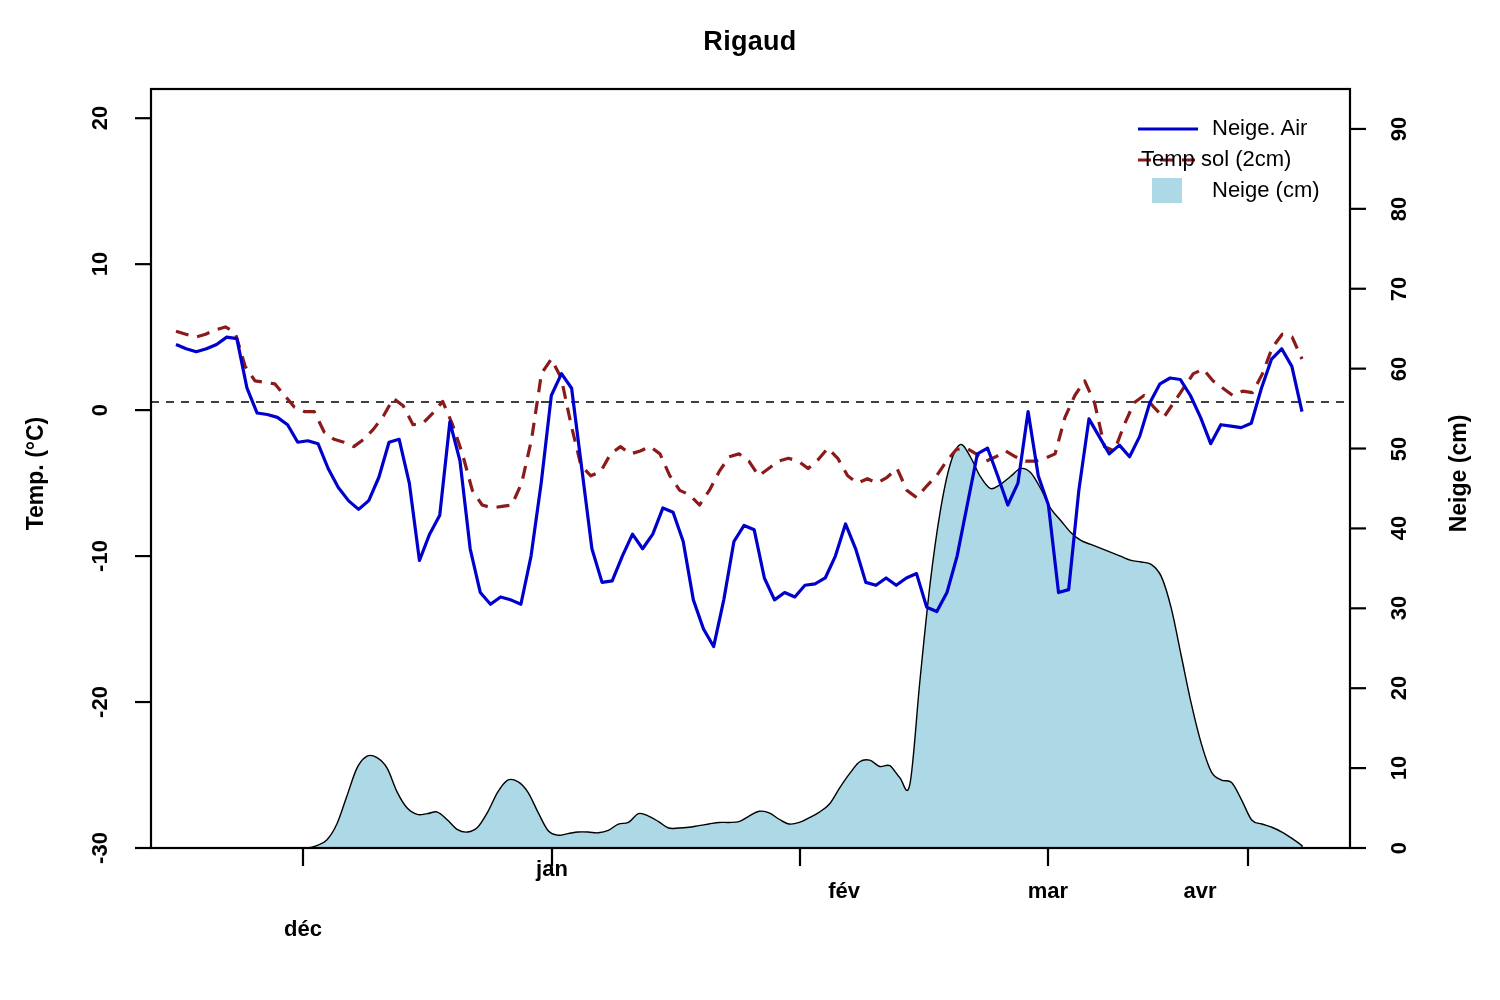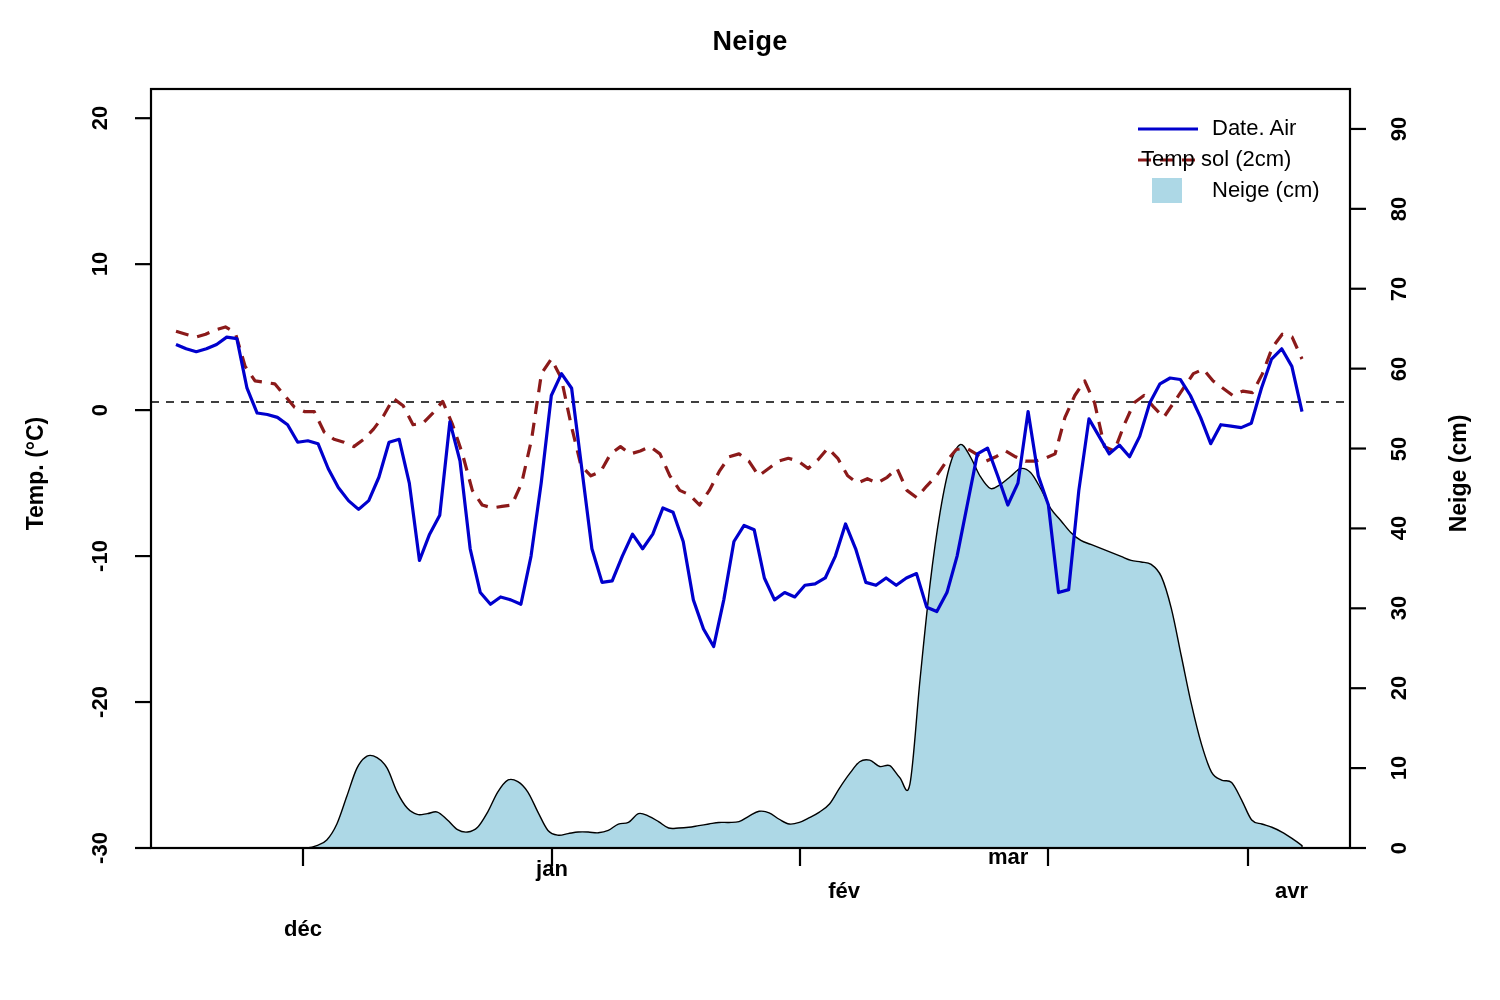--- a/index.html
+++ b/index.html
@@ -72,21 +72,21 @@
     font-size: 22px;
     color: #000;
     white-space: nowrap;
   }
 </style>
 </head>
 <body>
 
 <div id="root">
 
-  <div id="chart-title">Neige</div>
+  <div id="chart-title">Rigaud</div>
 
   <svg id="plot-svg" width="1500" height="1000">
     <g id="snow-area-group">
       <path id="snow-fill-path" fill="#ADD8E6" stroke="none" d="M 176.00 848.00 C 177.68 848.00, 182.70 848.00, 186.05 848.00 C 189.40 848.00, 192.76 848.00, 196.11 848.00 C 199.46 848.00, 202.81 848.00, 206.16 848.00 C 209.51 848.00, 212.86 848.00, 216.21 848.00 C 219.57 848.00, 222.92 848.00, 226.27 848.00 C 229.62 848.00, 232.97 848.00, 236.32 848.00 C 239.67 848.00, 243.02 848.00, 246.38 848.00 C 249.73 848.00, 253.08 848.00, 256.43 848.00 C 259.78 848.00, 263.13 848.00, 266.48 848.00 C 269.83 848.00, 273.18 848.00, 276.54 848.00 C 279.89 848.00, 283.24 848.00, 286.59 848.00 C 289.94 848.00, 293.29 848.00, 296.64 848.00 C 299.99 848.00, 303.35 848.40, 306.70 848.00 C 310.05 847.60, 313.40 846.93, 316.75 845.60 C 320.10 844.27, 323.45 843.61, 326.80 840.01 C 330.15 836.42, 333.51 831.36, 336.86 824.03 C 340.21 816.71, 343.56 805.39, 346.91 796.07 C 350.26 786.75, 353.61 774.76, 356.96 768.11 C 360.32 761.45, 363.67 757.85, 367.02 756.12 C 370.37 754.39, 373.72 755.72, 377.07 757.72 C 380.42 759.72, 383.77 762.38, 387.13 768.11 C 390.48 773.83, 393.83 785.42, 397.18 792.07 C 400.53 798.73, 403.88 804.32, 407.23 808.05 C 410.58 811.78, 413.93 813.51, 417.29 814.44 C 420.64 815.38, 423.99 814.04, 427.34 813.65 C 430.69 813.25, 434.04 810.98, 437.39 812.05 C 440.74 813.11, 444.10 817.11, 447.45 820.04 C 450.80 822.97, 454.15 827.63, 457.50 829.62 C 460.85 831.62, 464.20 832.42, 467.55 832.02 C 470.90 831.62, 474.26 830.56, 477.61 827.23 C 480.96 823.90, 484.31 817.91, 487.66 812.05 C 491.01 806.19, 494.36 797.40, 497.71 792.07 C 501.07 786.75, 504.42 781.82, 507.77 780.09 C 511.12 778.36, 514.47 779.69, 517.82 781.69 C 521.17 783.68, 524.52 787.01, 527.88 792.07 C 531.23 797.13, 534.58 805.66, 537.93 812.05 C 541.28 818.44, 544.63 826.56, 547.98 830.42 C 551.33 834.28, 554.68 834.68, 558.04 835.22 C 561.39 835.75, 564.74 834.15, 568.09 833.62 C 571.44 833.09, 574.79 832.29, 578.14 832.02 C 581.49 831.75, 584.85 831.89, 588.20 832.02 C 591.55 832.15, 594.90 833.09, 598.25 832.82 C 601.60 832.55, 604.95 831.89, 608.30 830.42 C 611.65 828.96, 615.01 825.36, 618.36 824.03 C 621.71 822.70, 625.06 824.16, 628.41 822.43 C 631.76 820.70, 635.11 814.71, 638.46 813.65 C 641.82 812.58, 645.17 814.71, 648.52 816.04 C 651.87 817.37, 655.22 819.64, 658.57 821.63 C 661.92 823.63, 665.27 826.96, 668.63 828.03 C 671.98 829.09, 675.33 828.16, 678.68 828.03 C 682.03 827.89, 685.38 827.63, 688.73 827.23 C 692.08 826.83, 695.43 826.16, 698.79 825.63 C 702.14 825.10, 705.49 824.56, 708.84 824.03 C 712.19 823.50, 715.54 822.70, 718.89 822.43 C 722.24 822.17, 725.60 822.57, 728.95 822.43 C 732.30 822.30, 735.65 822.70, 739.00 821.63 C 742.35 820.57, 745.70 817.77, 749.05 816.04 C 752.40 814.31, 755.76 811.78, 759.11 811.25 C 762.46 810.72, 765.81 811.51, 769.16 812.85 C 772.51 814.18, 775.86 817.37, 779.21 819.24 C 782.57 821.10, 785.92 823.50, 789.27 824.03 C 792.62 824.56, 795.97 823.50, 799.32 822.43 C 802.67 821.37, 806.02 819.37, 809.38 817.64 C 812.73 815.91, 816.08 814.31, 819.43 812.05 C 822.78 809.78, 826.13 808.05, 829.48 804.06 C 832.83 800.06, 836.18 793.14, 839.54 788.08 C 842.89 783.02, 846.24 778.09, 849.59 773.70 C 852.94 769.30, 856.29 763.98, 859.64 761.71 C 862.99 759.45, 866.35 759.32, 869.70 760.12 C 873.05 760.91, 876.40 765.58, 879.75 766.51 C 883.10 767.44, 886.45 763.84, 889.80 765.71 C 893.15 767.57, 896.51 774.63, 899.86 777.69 C 903.21 780.76, 906.56 800.33, 909.91 784.08 C 913.26 767.84, 916.61 713.51, 919.96 680.22 C 923.32 646.93, 926.67 612.31, 930.02 584.35 C 933.37 556.38, 936.72 532.42, 940.07 512.44 C 943.42 492.47, 946.77 475.82, 950.13 464.51 C 953.48 453.19, 956.83 445.86, 960.18 444.53 C 963.53 443.20, 966.88 451.19, 970.23 456.52 C 973.58 461.84, 976.93 471.16, 980.29 476.49 C 983.64 481.82, 986.99 487.14, 990.34 488.47 C 993.69 489.81, 997.04 486.48, 1000.39 484.48 C 1003.74 482.48, 1007.10 479.15, 1010.45 476.49 C 1013.80 473.83, 1017.15 469.17, 1020.50 468.50 C 1023.85 467.83, 1027.20 469.17, 1030.55 472.49 C 1033.90 475.82, 1037.26 482.48, 1040.61 488.47 C 1043.96 494.47, 1047.31 503.12, 1050.66 508.45 C 1054.01 513.77, 1057.36 516.44, 1060.71 520.43 C 1064.07 524.43, 1067.42 529.09, 1070.77 532.42 C 1074.12 535.74, 1077.47 538.41, 1080.82 540.41 C 1084.17 542.40, 1087.52 543.07, 1090.88 544.40 C 1094.23 545.73, 1097.58 547.06, 1100.93 548.39 C 1104.28 549.73, 1107.63 551.06, 1110.98 552.39 C 1114.33 553.72, 1117.68 555.05, 1121.04 556.38 C 1124.39 557.72, 1127.74 559.45, 1131.09 560.38 C 1134.44 561.31, 1137.79 561.31, 1141.14 561.98 C 1144.49 562.64, 1147.85 561.98, 1151.20 564.37 C 1154.55 566.77, 1157.90 569.03, 1161.25 576.36 C 1164.60 583.68, 1167.95 595.00, 1171.30 608.32 C 1174.65 621.63, 1178.01 640.27, 1181.36 656.25 C 1184.71 672.23, 1188.06 689.54, 1191.41 704.19 C 1194.76 718.84, 1198.11 732.82, 1201.46 744.14 C 1204.82 755.46, 1208.17 766.11, 1211.52 772.10 C 1214.87 778.09, 1218.22 778.36, 1221.57 780.09 C 1224.92 781.82, 1228.27 779.16, 1231.63 782.49 C 1234.98 785.82, 1238.33 793.80, 1241.68 800.06 C 1245.03 806.32, 1248.38 816.04, 1251.73 820.04 C 1255.08 824.03, 1258.43 822.83, 1261.79 824.03 C 1265.14 825.23, 1268.49 825.90, 1271.84 827.23 C 1275.19 828.56, 1278.54 830.16, 1281.89 832.02 C 1285.24 833.89, 1288.60 836.15, 1291.95 838.41 C 1295.30 840.68, 1300.32 844.40, 1302.00 845.60 L 1302.00 848.00 L 176.00 848.00 Z"></path>
       <path id="snow-outline-path" fill="none" stroke="#000000" stroke-width="1.4" d="M 176.00 848.00 L 176.00 848.00  176.00 848.00 C 177.68 848.00, 182.70 848.00, 186.05 848.00 C 189.40 848.00, 192.76 848.00, 196.11 848.00 C 199.46 848.00, 202.81 848.00, 206.16 848.00 C 209.51 848.00, 212.86 848.00, 216.21 848.00 C 219.57 848.00, 222.92 848.00, 226.27 848.00 C 229.62 848.00, 232.97 848.00, 236.32 848.00 C 239.67 848.00, 243.02 848.00, 246.38 848.00 C 249.73 848.00, 253.08 848.00, 256.43 848.00 C 259.78 848.00, 263.13 848.00, 266.48 848.00 C 269.83 848.00, 273.18 848.00, 276.54 848.00 C 279.89 848.00, 283.24 848.00, 286.59 848.00 C 289.94 848.00, 293.29 848.00, 296.64 848.00 C 299.99 848.00, 303.35 848.40, 306.70 848.00 C 310.05 847.60, 313.40 846.93, 316.75 845.60 C 320.10 844.27, 323.45 843.61, 326.80 840.01 C 330.15 836.42, 333.51 831.36, 336.86 824.03 C 340.21 816.71, 343.56 805.39, 346.91 796.07 C 350.26 786.75, 353.61 774.76, 356.96 768.11 C 360.32 761.45, 363.67 757.85, 367.02 756.12 C 370.37 754.39, 373.72 755.72, 377.07 757.72 C 380.42 759.72, 383.77 762.38, 387.13 768.11 C 390.48 773.83, 393.83 785.42, 397.18 792.07 C 400.53 798.73, 403.88 804.32, 407.23 808.05 C 410.58 811.78, 413.93 813.51, 417.29 814.44 C 420.64 815.38, 423.99 814.04, 427.34 813.65 C 430.69 813.25, 434.04 810.98, 437.39 812.05 C 440.74 813.11, 444.10 817.11, 447.45 820.04 C 450.80 822.97, 454.15 827.63, 457.50 829.62 C 460.85 831.62, 464.20 832.42, 467.55 832.02 C 470.90 831.62, 474.26 830.56, 477.61 827.23 C 480.96 823.90, 484.31 817.91, 487.66 812.05 C 491.01 806.19, 494.36 797.40, 497.71 792.07 C 501.07 786.75, 504.42 781.82, 507.77 780.09 C 511.12 778.36, 514.47 779.69, 517.82 781.69 C 521.17 783.68, 524.52 787.01, 527.88 792.07 C 531.23 797.13, 534.58 805.66, 537.93 812.05 C 541.28 818.44, 544.63 826.56, 547.98 830.42 C 551.33 834.28, 554.68 834.68, 558.04 835.22 C 561.39 835.75, 564.74 834.15, 568.09 833.62 C 571.44 833.09, 574.79 832.29, 578.14 832.02 C 581.49 831.75, 584.85 831.89, 588.20 832.02 C 591.55 832.15, 594.90 833.09, 598.25 832.82 C 601.60 832.55, 604.95 831.89, 608.30 830.42 C 611.65 828.96, 615.01 825.36, 618.36 824.03 C 621.71 822.70, 625.06 824.16, 628.41 822.43 C 631.76 820.70, 635.11 814.71, 638.46 813.65 C 641.82 812.58, 645.17 814.71, 648.52 816.04 C 651.87 817.37, 655.22 819.64, 658.57 821.63 C 661.92 823.63, 665.27 826.96, 668.63 828.03 C 671.98 829.09, 675.33 828.16, 678.68 828.03 C 682.03 827.89, 685.38 827.63, 688.73 827.23 C 692.08 826.83, 695.43 826.16, 698.79 825.63 C 702.14 825.10, 705.49 824.56, 708.84 824.03 C 712.19 823.50, 715.54 822.70, 718.89 822.43 C 722.24 822.17, 725.60 822.57, 728.95 822.43 C 732.30 822.30, 735.65 822.70, 739.00 821.63 C 742.35 820.57, 745.70 817.77, 749.05 816.04 C 752.40 814.31, 755.76 811.78, 759.11 811.25 C 762.46 810.72, 765.81 811.51, 769.16 812.85 C 772.51 814.18, 775.86 817.37, 779.21 819.24 C 782.57 821.10, 785.92 823.50, 789.27 824.03 C 792.62 824.56, 795.97 823.50, 799.32 822.43 C 802.67 821.37, 806.02 819.37, 809.38 817.64 C 812.73 815.91, 816.08 814.31, 819.43 812.05 C 822.78 809.78, 826.13 808.05, 829.48 804.06 C 832.83 800.06, 836.18 793.14, 839.54 788.08 C 842.89 783.02, 846.24 778.09, 849.59 773.70 C 852.94 769.30, 856.29 763.98, 859.64 761.71 C 862.99 759.45, 866.35 759.32, 869.70 760.12 C 873.05 760.91, 876.40 765.58, 879.75 766.51 C 883.10 767.44, 886.45 763.84, 889.80 765.71 C 893.15 767.57, 896.51 774.63, 899.86 777.69 C 903.21 780.76, 906.56 800.33, 909.91 784.08 C 913.26 767.84, 916.61 713.51, 919.96 680.22 C 923.32 646.93, 926.67 612.31, 930.02 584.35 C 933.37 556.38, 936.72 532.42, 940.07 512.44 C 943.42 492.47, 946.77 475.82, 950.13 464.51 C 953.48 453.19, 956.83 445.86, 960.18 444.53 C 963.53 443.20, 966.88 451.19, 970.23 456.52 C 973.58 461.84, 976.93 471.16, 980.29 476.49 C 983.64 481.82, 986.99 487.14, 990.34 488.47 C 993.69 489.81, 997.04 486.48, 1000.39 484.48 C 1003.74 482.48, 1007.10 479.15, 1010.45 476.49 C 1013.80 473.83, 1017.15 469.17, 1020.50 468.50 C 1023.85 467.83, 1027.20 469.17, 1030.55 472.49 C 1033.90 475.82, 1037.26 482.48, 1040.61 488.47 C 1043.96 494.47, 1047.31 503.12, 1050.66 508.45 C 1054.01 513.77, 1057.36 516.44, 1060.71 520.43 C 1064.07 524.43, 1067.42 529.09, 1070.77 532.42 C 1074.12 535.74, 1077.47 538.41, 1080.82 540.41 C 1084.17 542.40, 1087.52 543.07, 1090.88 544.40 C 1094.23 545.73, 1097.58 547.06, 1100.93 548.39 C 1104.28 549.73, 1107.63 551.06, 1110.98 552.39 C 1114.33 553.72, 1117.68 555.05, 1121.04 556.38 C 1124.39 557.72, 1127.74 559.45, 1131.09 560.38 C 1134.44 561.31, 1137.79 561.31, 1141.14 561.98 C 1144.49 562.64, 1147.85 561.98, 1151.20 564.37 C 1154.55 566.77, 1157.90 569.03, 1161.25 576.36 C 1164.60 583.68, 1167.95 595.00, 1171.30 608.32 C 1174.65 621.63, 1178.01 640.27, 1181.36 656.25 C 1184.71 672.23, 1188.06 689.54, 1191.41 704.19 C 1194.76 718.84, 1198.11 732.82, 1201.46 744.14 C 1204.82 755.46, 1208.17 766.11, 1211.52 772.10 C 1214.87 778.09, 1218.22 778.36, 1221.57 780.09 C 1224.92 781.82, 1228.27 779.16, 1231.63 782.49 C 1234.98 785.82, 1238.33 793.80, 1241.68 800.06 C 1245.03 806.32, 1248.38 816.04, 1251.73 820.04 C 1255.08 824.03, 1258.43 822.83, 1261.79 824.03 C 1265.14 825.23, 1268.49 825.90, 1271.84 827.23 C 1275.19 828.56, 1278.54 830.16, 1281.89 832.02 C 1285.24 833.89, 1288.60 836.15, 1291.95 838.41 C 1295.30 840.68, 1300.32 844.40, 1302.00 845.60 L 1302.00 848.00"></path>
     </g>
 
     <line id="zero-line" x1="151" y1="402" x2="1350" y2="402" stroke="#000000" stroke-width="1.6" stroke-dasharray="8,7"></line>
 
     <path id="soil-temp-path" fill="none" stroke="#8B1A1A" stroke-width="3.2" stroke-dasharray="13,9" stroke-linejoin="round" stroke-linecap="butt" d="M 176.00 331.30 L 185.88 334.22 L 195.75 337.13 L 205.63 334.22 L 215.51 329.84 L 225.39 326.92 L 235.26 332.76 L 245.14 366.33 L 255.02 380.92 L 264.89 382.38 L 274.77 383.84 L 284.65 395.52 L 294.53 407.20 L 304.40 411.58 L 314.28 411.58 L 324.16 432.01 L 334.04 439.31 L 343.91 442.23 L 353.79 446.61 L 363.67 439.31 L 373.54 429.09 L 383.42 415.95 L 393.30 398.44 L 403.18 405.74 L 413.05 424.71 L 422.93 423.25 L 432.81 413.03 L 442.68 401.36 L 452.56 424.71 L 462.44 453.90 L 472.32 490.39 L 482.19 504.99 L 492.07 507.91 L 501.95 506.45 L 511.82 504.99 L 521.70 483.10 L 531.58 439.31 L 541.46 373.63 L 551.33 359.03 L 561.21 378.00 L 571.09 424.71 L 580.96 465.58 L 590.84 475.80 L 600.72 471.42 L 610.60 453.90 L 620.47 446.61 L 630.35 453.90 L 640.23 450.98 L 650.11 446.61 L 659.98 453.90 L 669.86 475.80 L 679.74 490.39 L 689.61 494.77 L 699.49 504.99 L 709.37 490.39 L 719.25 471.42 L 729.12 456.82 L 739.00 453.90 L 748.88 461.20 L 758.75 475.80 L 768.63 468.50 L 778.51 461.20 L 788.39 458.28 L 798.26 461.20 L 808.14 468.50 L 818.02 459.74 L 827.89 448.07 L 837.77 458.28 L 847.65 475.80 L 857.53 483.10 L 867.40 478.72 L 877.28 483.10 L 887.16 477.26 L 897.04 468.50 L 906.91 490.39 L 916.79 497.69 L 926.67 486.02 L 936.54 475.80 L 946.42 461.20 L 956.30 449.52 L 966.18 448.07 L 976.05 453.90 L 985.93 461.20 L 995.81 456.82 L 1005.68 450.98 L 1015.56 456.82 L 1025.44 461.20 L 1035.32 461.20 L 1045.19 458.28 L 1055.07 453.90 L 1064.95 417.41 L 1074.82 395.52 L 1084.70 380.92 L 1094.58 402.82 L 1104.46 446.61 L 1114.33 450.98 L 1124.21 424.71 L 1134.09 402.82 L 1143.96 395.52 L 1153.84 407.20 L 1163.72 417.41 L 1173.60 402.82 L 1183.47 388.22 L 1193.35 373.63 L 1203.23 369.25 L 1213.11 380.92 L 1222.98 388.22 L 1232.86 395.52 L 1242.74 391.14 L 1252.61 392.60 L 1262.49 373.63 L 1272.37 347.35 L 1282.25 334.22 L 1292.12 337.13 L 1302.00 359.03"></path>
@@ -146,22 +146,22 @@
       <div class="tick-label vert" style="left: 1374px; top: 435.526px; width: 50px; text-align: center;">50</div>
       <div class="tick-label vert" style="left: 1374px; top: 355.632px; width: 50px; text-align: center;">60</div>
       <div class="tick-label vert" style="left: 1374px; top: 275.737px; width: 50px; text-align: center;">70</div>
       <div class="tick-label vert" style="left: 1374px; top: 195.842px; width: 50px; text-align: center;">80</div>
       <div class="tick-label vert" style="left: 1374px; top: 115.947px; width: 50px; text-align: center;">90</div>
     </div>
   <div id="xtick-labels">
       <div class="tick-label" style="left: 243px; top: 878px; width: 120px; text-align: center; margin-top: 38px;">déc</div>
       <div class="tick-label" style="left: 492px; top: 856px; width: 120px; text-align: center;">jan</div>
       <div class="tick-label" style="left: 740px; top: 878px; width: 120px; text-align: right;">fév</div>
-      <div class="tick-label" style="left: 988px; top: 844px; width: 120px; text-align: left;">mar</div>
-      <div class="tick-label" style="left: 1188px; top: 878px; width: 120px; text-align: right;">avr</div>
+      <div class="tick-label" style="left: 988px; top: 878px; width: 120px; text-align: center;">mar</div>
+      <div class="tick-label" style="left: 1140px; top: 878px; width: 120px; text-align: center;">avr</div>
     </div>
   <div id="legend-labels">
-      <div class="legend-text" style="left: 1212px; top: 115px;">Date. Air</div>
+      <div class="legend-text" style="left: 1212px; top: 115px;">Neige. Air</div>
       <div class="legend-text" style="left: 1141px; top: 146px;">Temp sol (2cm)</div>
       <div class="legend-text" style="left: 1212px; top: 177px;">Neige (cm)</div>
     </div>
 
 </div>
 
 </body></html>

